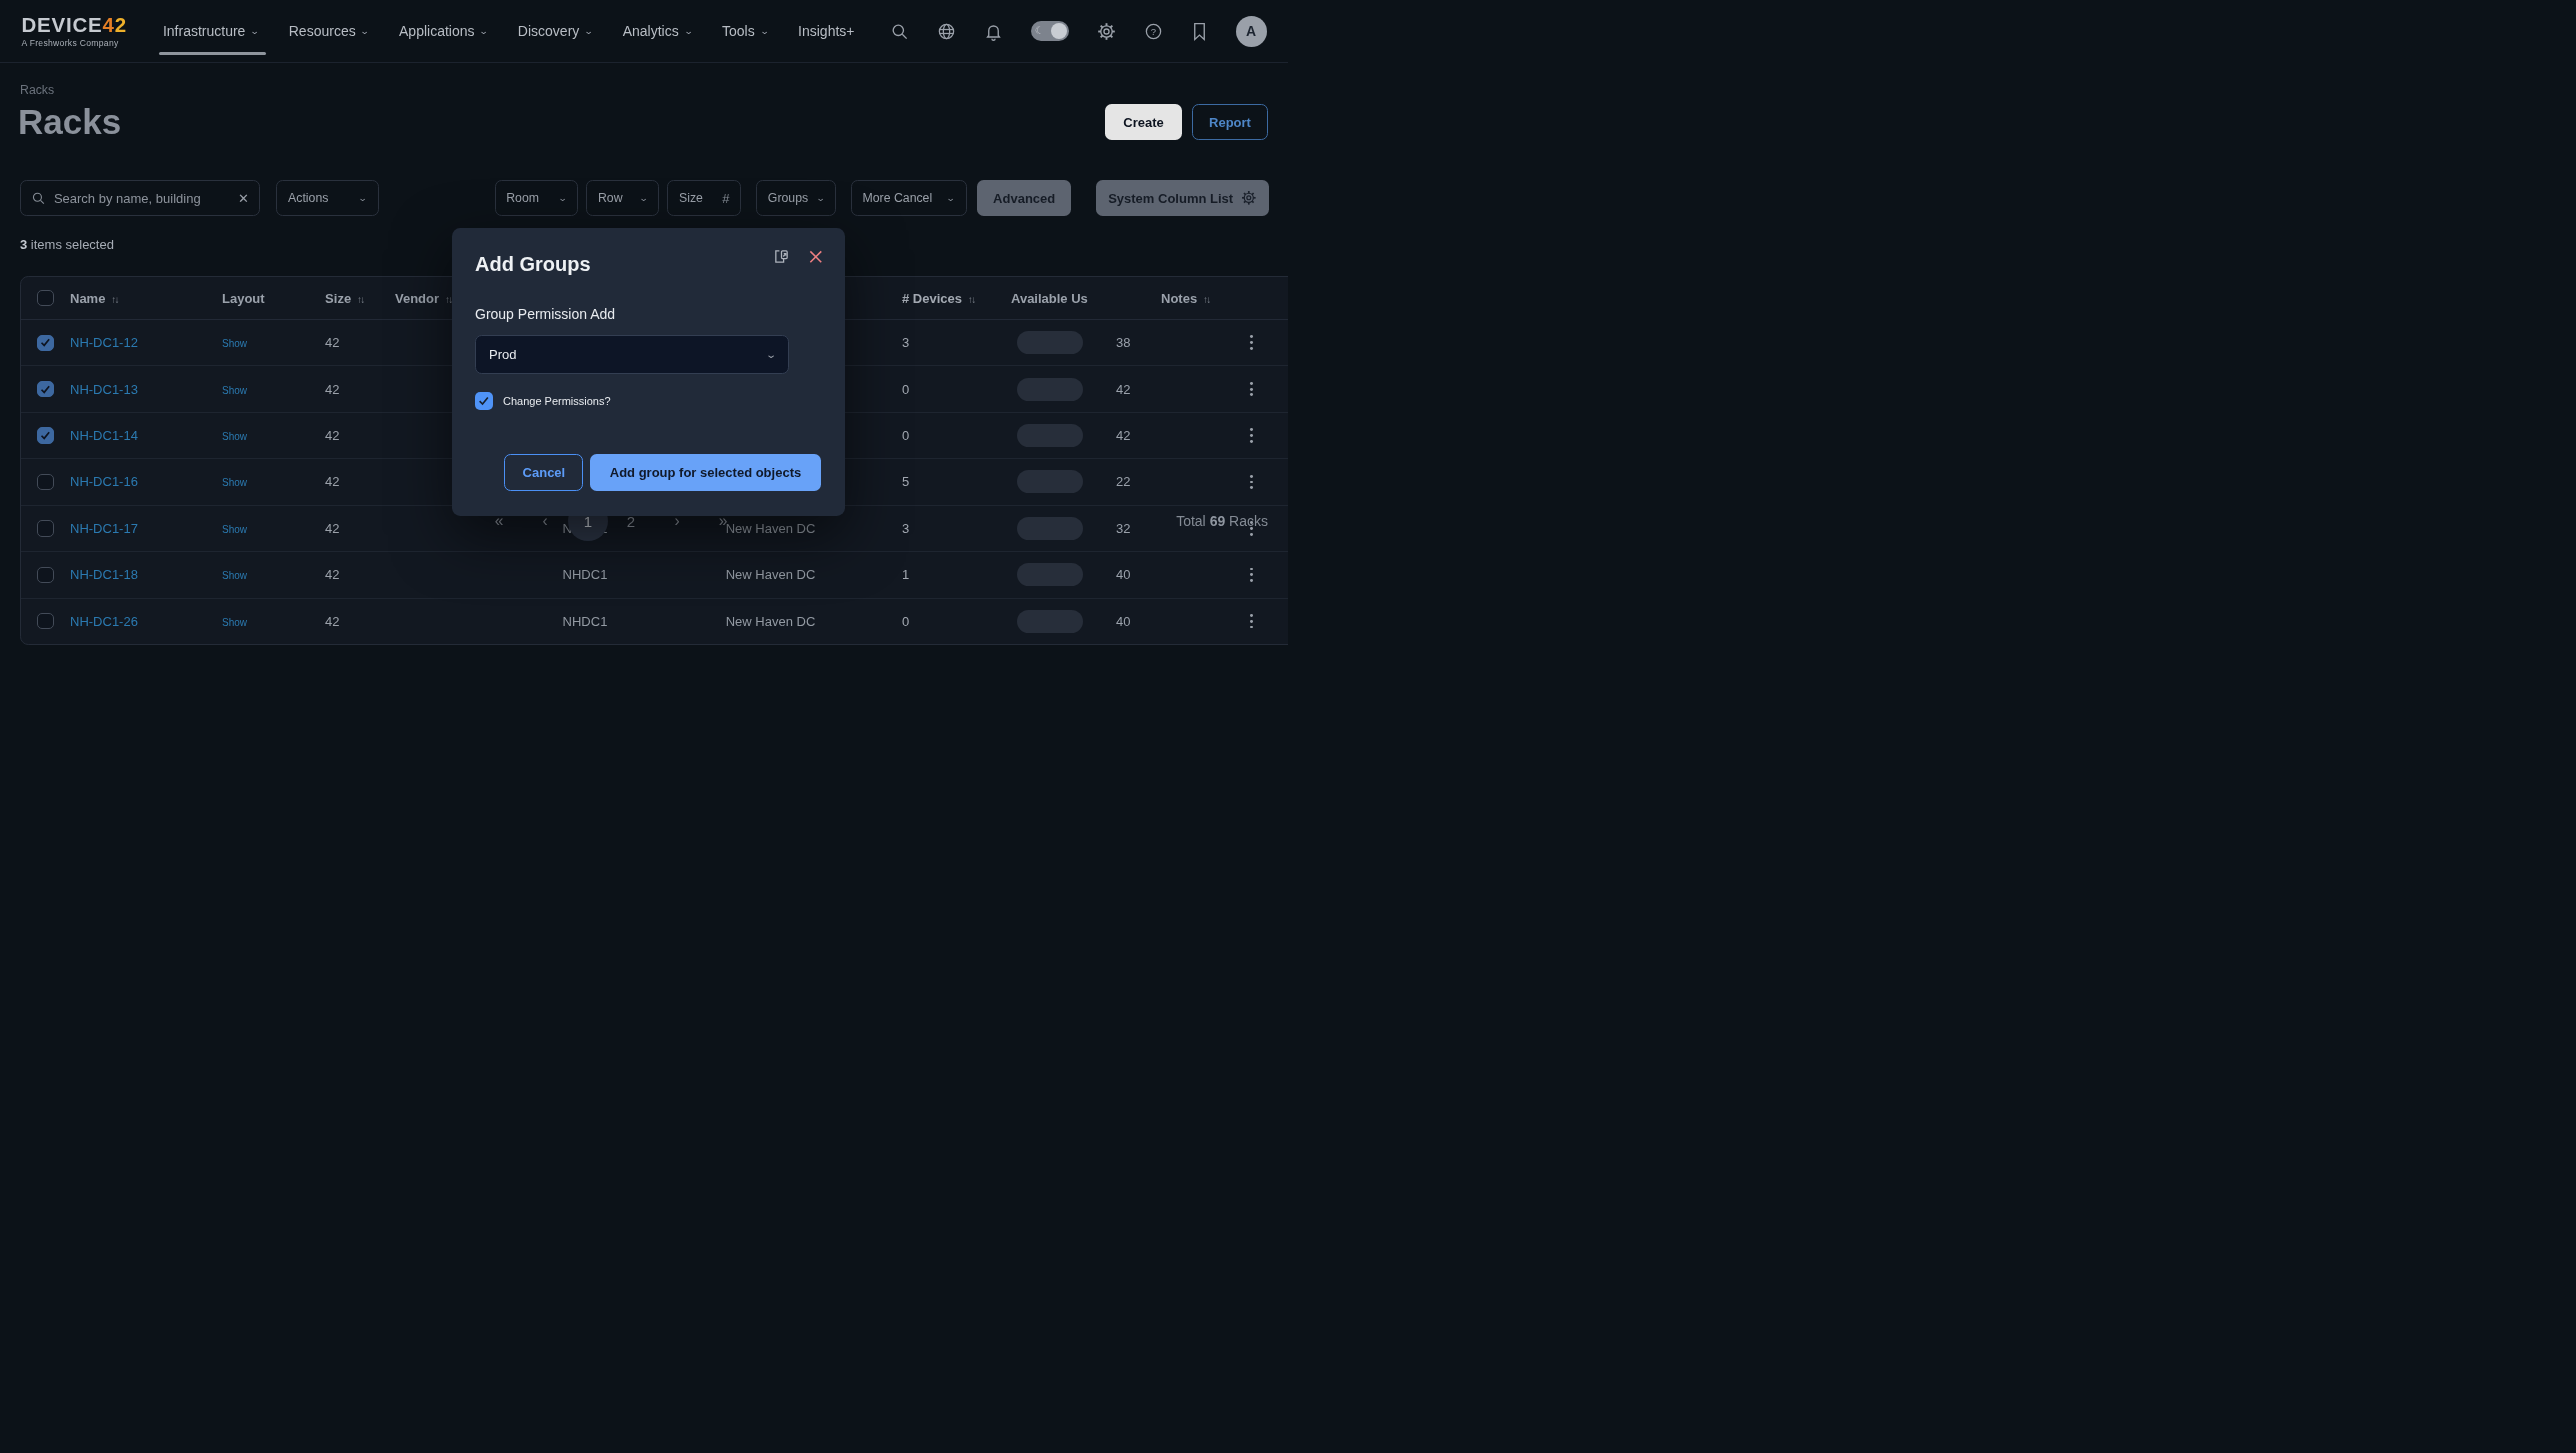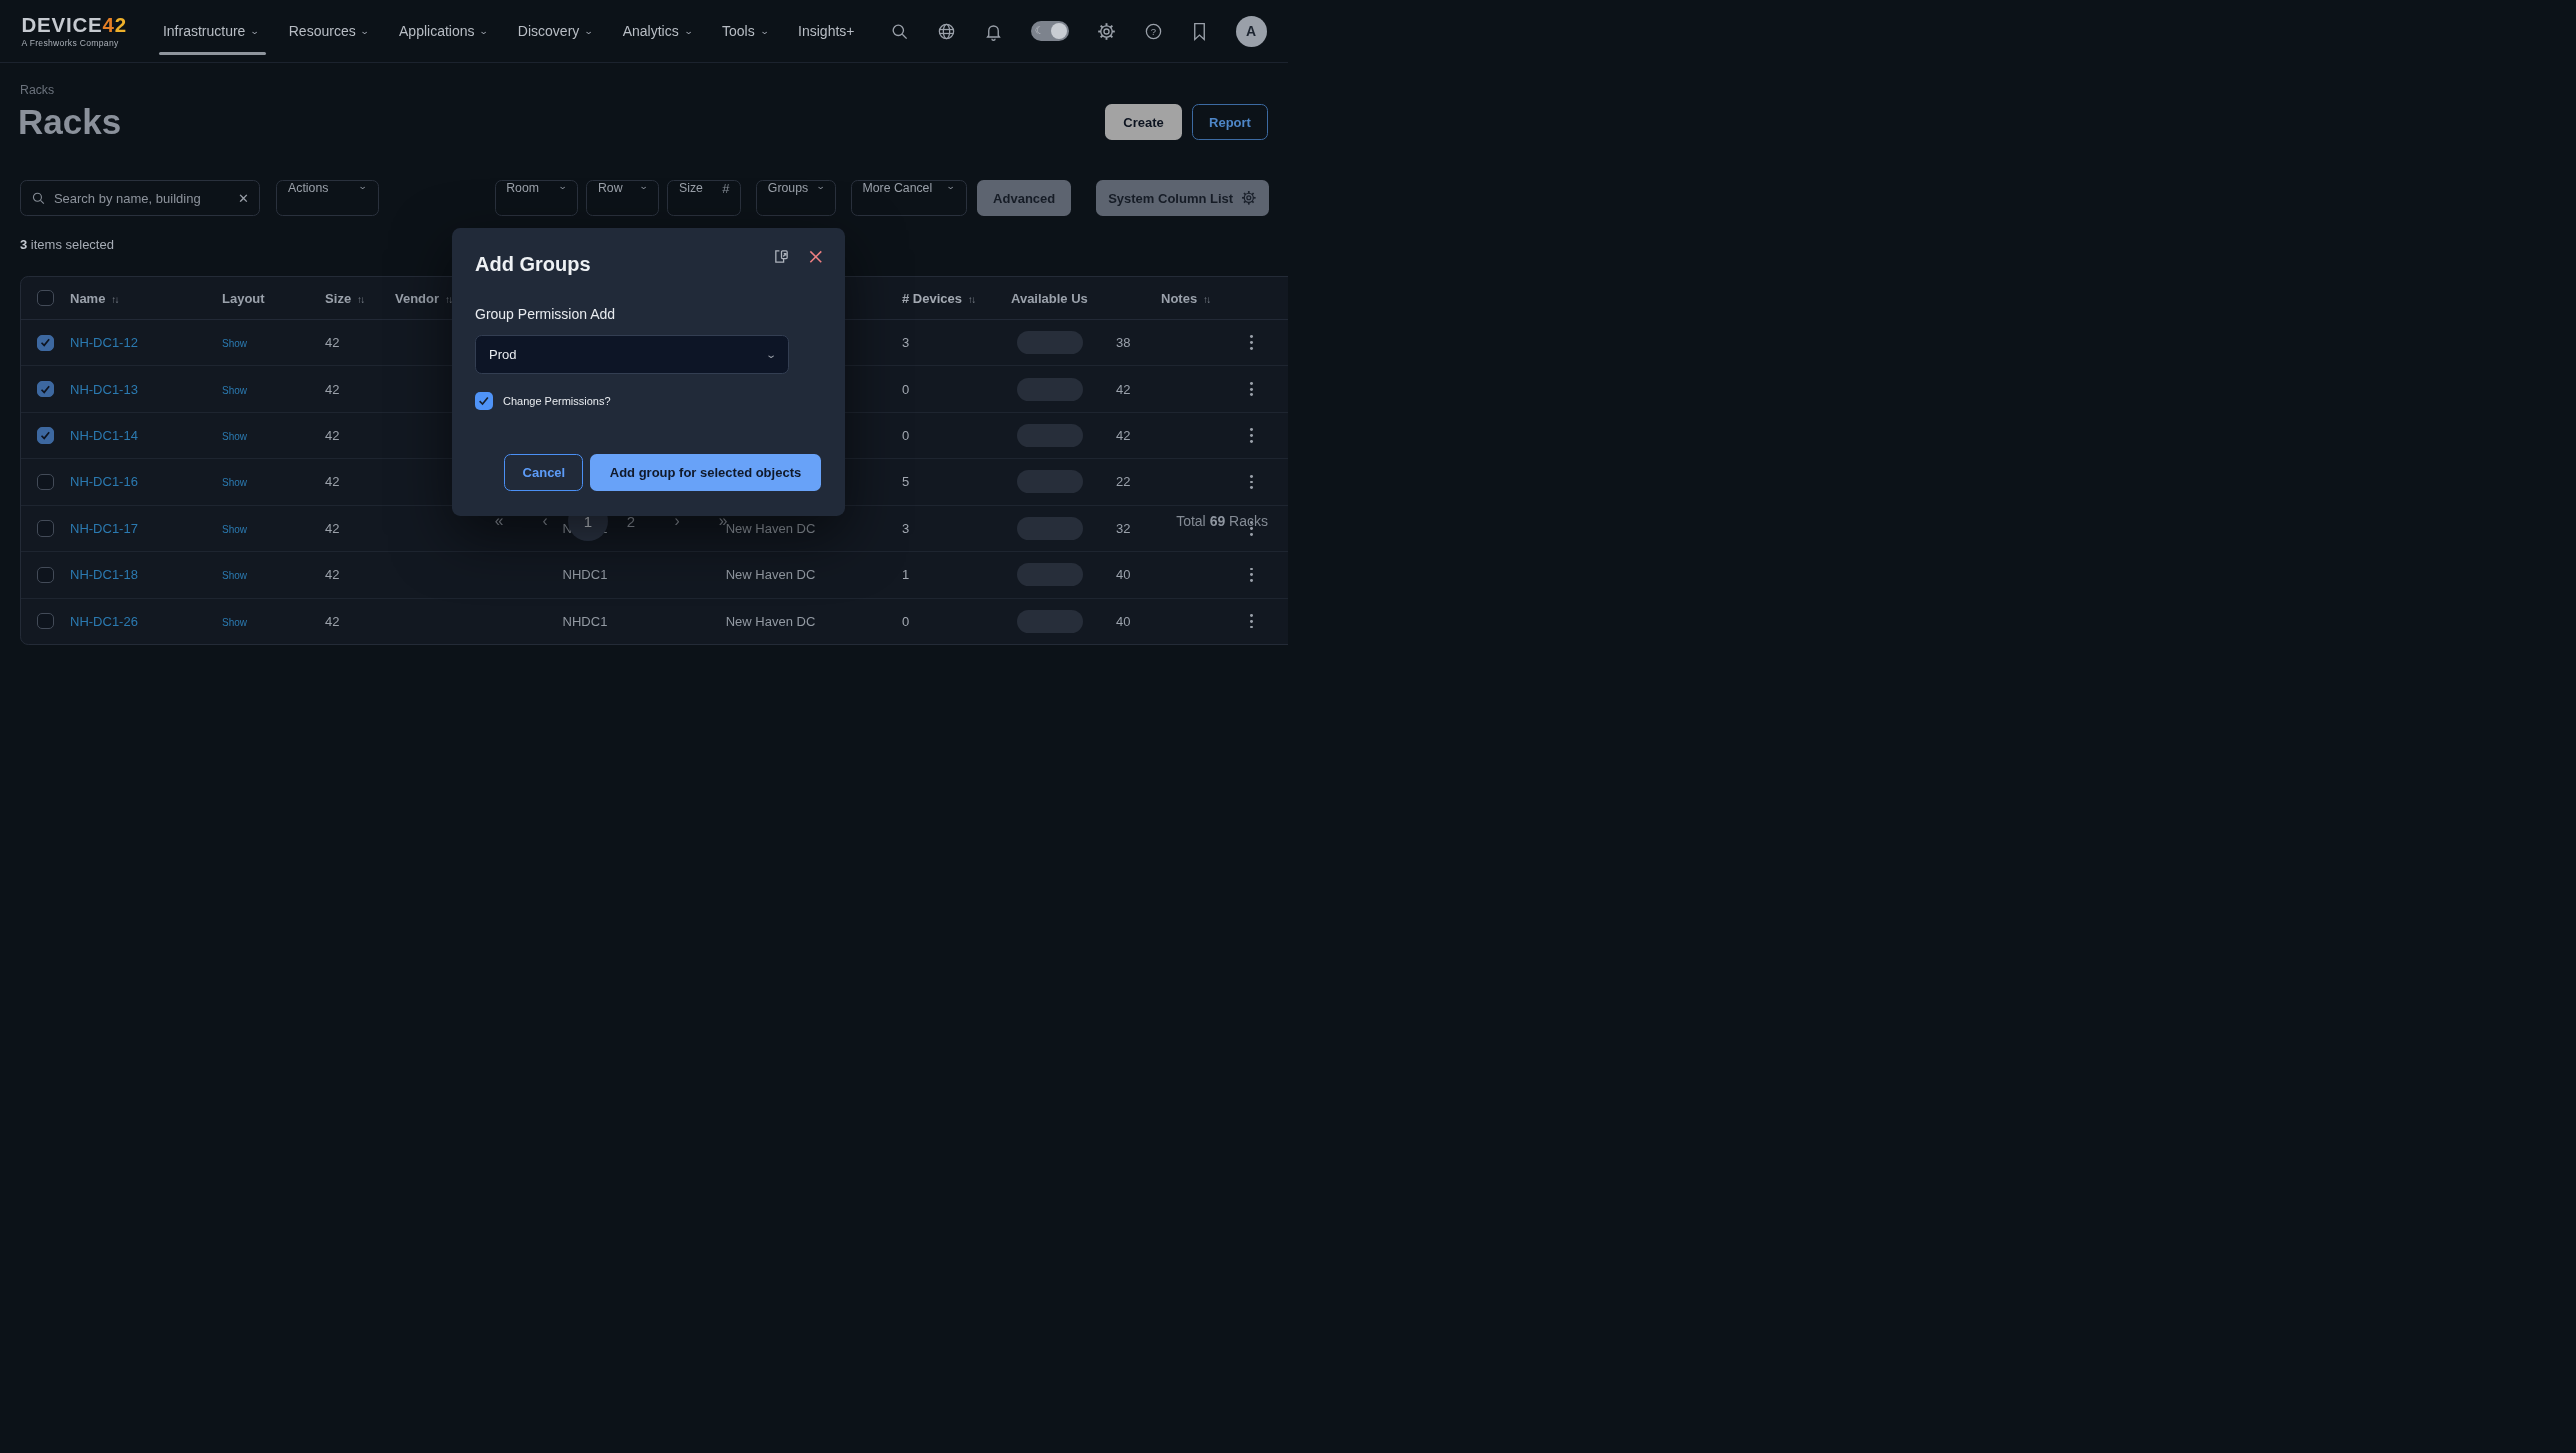--- a/index.html
+++ b/index.html
@@ -29,32 +29,32 @@
   .avatar { width:31px; height:31px; border-radius:50%; background:#9aa0a9; color:#1c2430;
             font-weight:700; font-size:14px; display:flex; align-items:center; justify-content:center; }
 
   
   .content { position:relative; height:664px; }
   .breadcrumb { position:absolute; left:20px; top:20px; font-size:12.3px; color:#6b727c; }
   .page-title { position:absolute; left:18px; top:39px; font-size:35px; font-weight:800; color:#8b919b; }
   .top-actions { position:absolute; right:20px; top:41px; display:flex; gap:10px; }
   .btn { height:36px; border-radius:6.6px; font-size:13px; font-weight:600; display:flex;
          align-items:center; justify-content:center; cursor:pointer; }
-  .btn-create { width:77px; background:#a3a3a3; color:#0d1420; }
+  .btn-create { width:77px; background:#e5e5e5; color:#0d1420; }
   .btn-report { width:76px; background:transparent; border:0.8px solid #3c6aa2; color:#4e86c7; }
 
   
   .filter-row { position:absolute; left:20px; top:117px; width:1249px; height:36px; display:flex; }
   .search-box { width:240px; height:36px; border:0.8px solid #2a313d; border-radius:6.6px;
                 display:flex; align-items:center; padding:0 10px; gap:8.2px; }
   .search-box input { flex:1; background:transparent; border:none; outline:none;
                       font-size:13px; color:#aeb4bd; font-family:inherit; }
   .search-box input::placeholder { color:#8d939c; }
   .clear-x { color:#9aa0a9; font-size:13px; cursor:pointer; }
-  .chip { height:36px; border:0.8px solid #2a313d; border-radius:6.6px; display:flex; 
+  .chip { height:36px; border:0.8px solid #2a313d; border-radius:6.6px; display:flex; align-items:center;
           justify-content:space-between; padding:0 10.7px; font-size:12.3px; color:#9aa0a9; cursor:pointer; }
   .chip .chev { font-size:9px; color:#868d96; transform:scaleX(1.3); }
   .chip .hash { font-size:13px; color:#868d96; }
   .g-btn { background:#5d6470; color:#161c26; border-radius:6.6px; height:36px; font-size:13px;
            font-weight:600; display:flex; align-items:center; justify-content:center; gap:8.2px; cursor:pointer; }
 
   
   .sel-bar { position:absolute; left:20px; top:174px; font-size:13px; color:#a7adb6; }
   .sel-bar b { color:#c4c9d0; }
 

